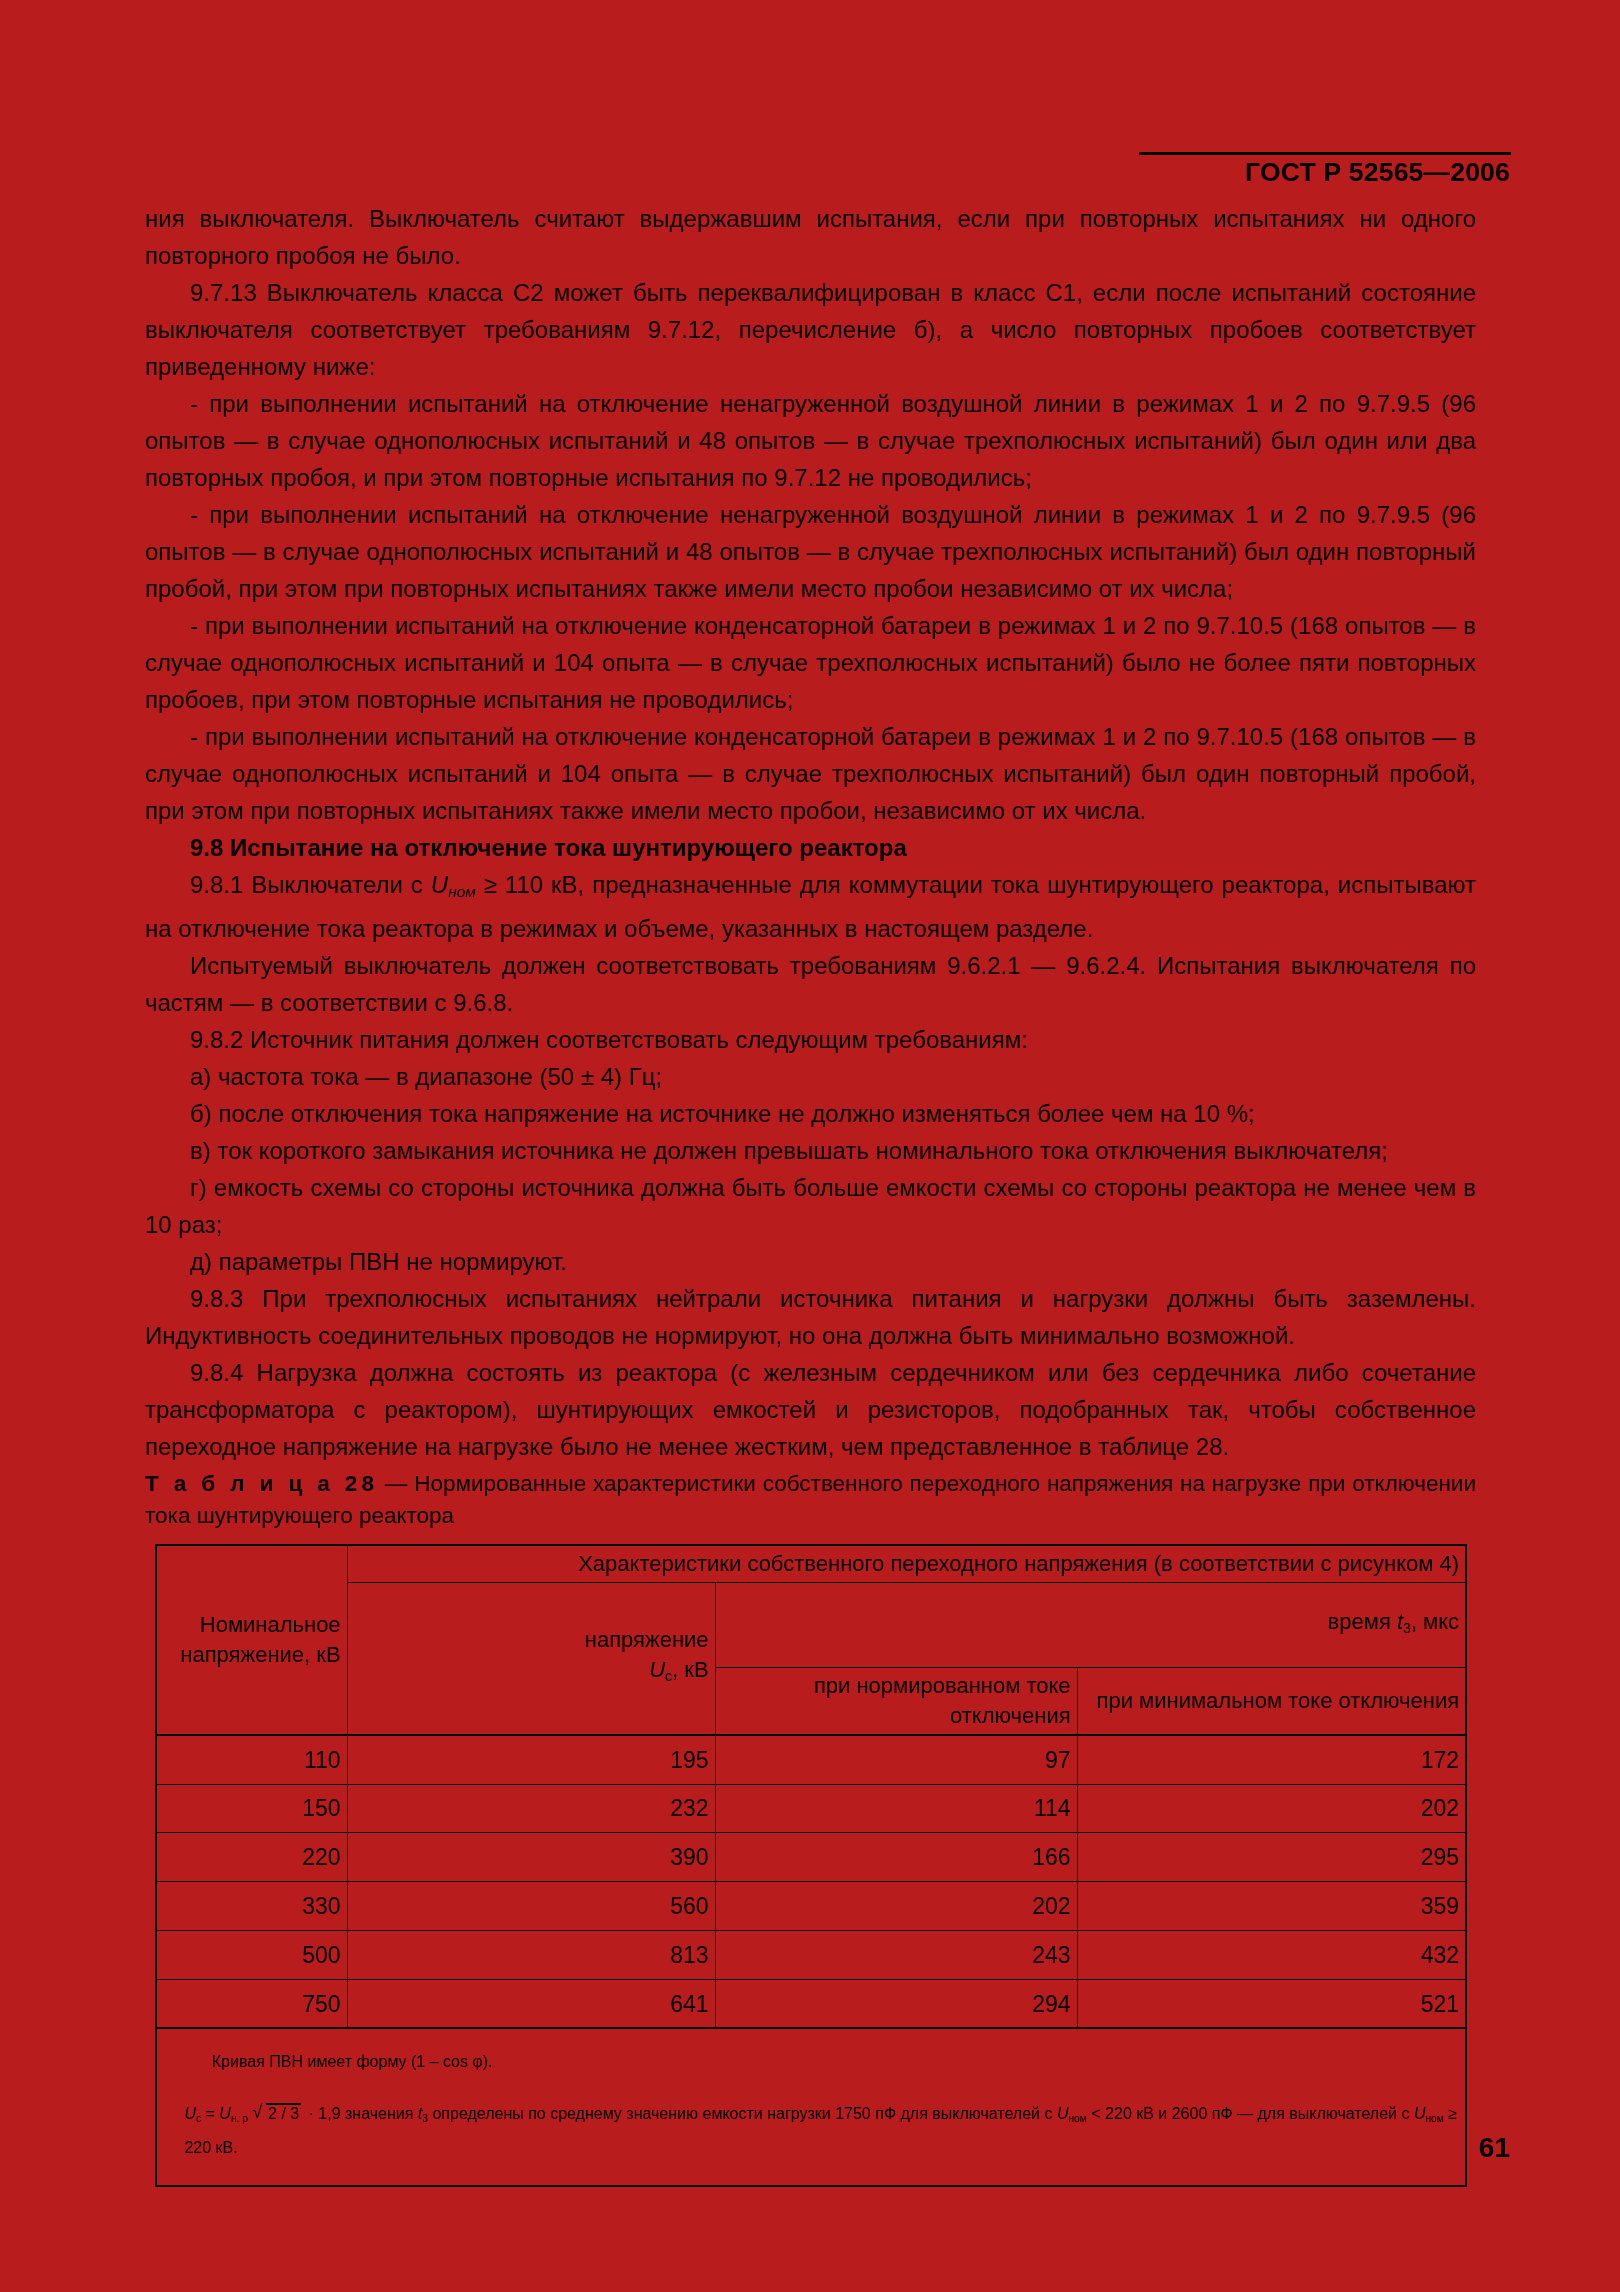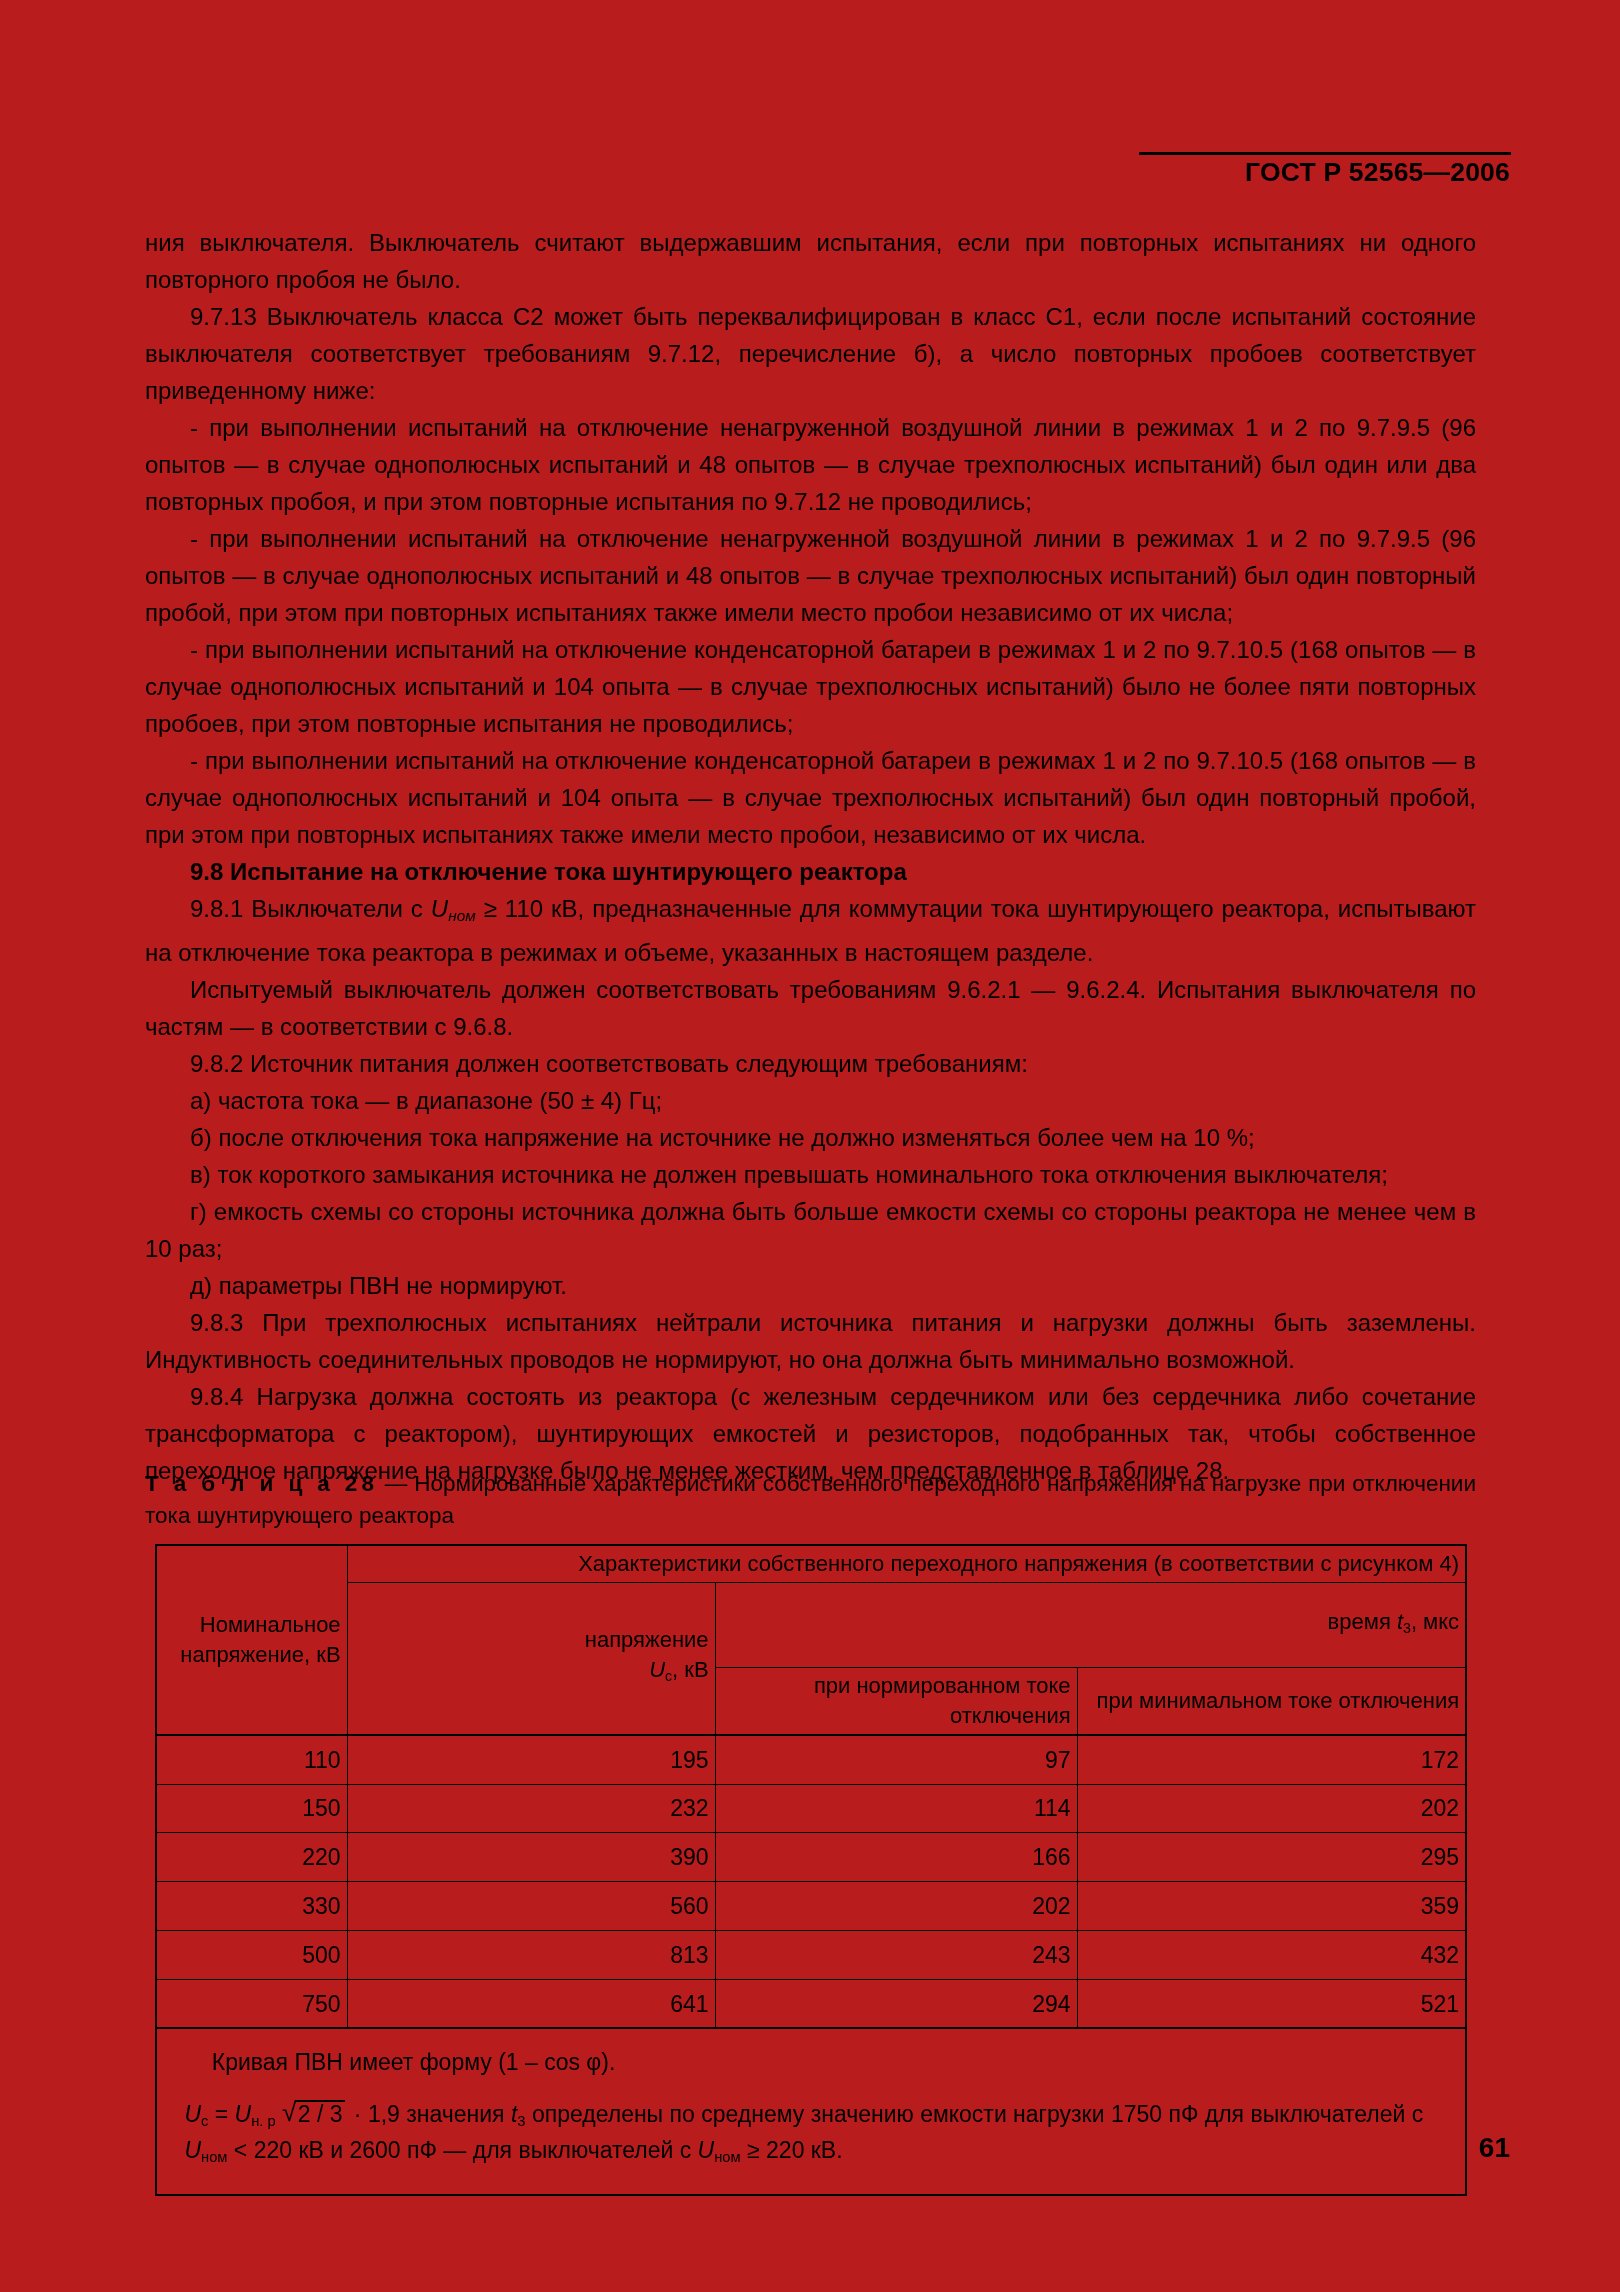--- a/index.html
+++ b/index.html
@@ -38,21 +38,21 @@
     top: 152px;
     left: 1139px;
     width: 372px;
     height: 2.9px;
     background: #000;
   }
 
   
   .content {
     position: absolute;
-    top: 224px;
+    top: 200px;
     left: 145px;
     width: 1331px;
   }
   p.t {
     margin: 0;
     font-size: 24px;
     line-height: 37px;
     text-align: justify;
     text-justify: inter-word;
   }
@@ -105,21 +105,21 @@
   }
   .bt-thick { border-top-width: 2.9px !important; }
   .bb-thick { border-bottom-width: 2.9px !important; }
   .bl-thick { border-left-width: 2.9px !important; }
   .br-thick { border-right-width: 2.9px !important; }
   td.datacell { height: 42px; line-height: 37px; font-size: 23px; }
   td.hdr-nom { height: 182px; }
   .foot-cell {
     text-align: left !important;
     padding: 17.6px 0 21.6px 27.4px !important;
-    font-size: 23px;
+    font-size: 16px;
     line-height: 33px;
   }
   .foot-cell p { margin: 0 0 21.6px 0; }
   .foot-cell p:last-child { margin-bottom: 0; }
   .foot-indent { text-indent: 27.4px; }
   .sqrt {
     display: inline-block;
     position: relative;
     padding: 0 2.9px 0 13.7px;
   }

